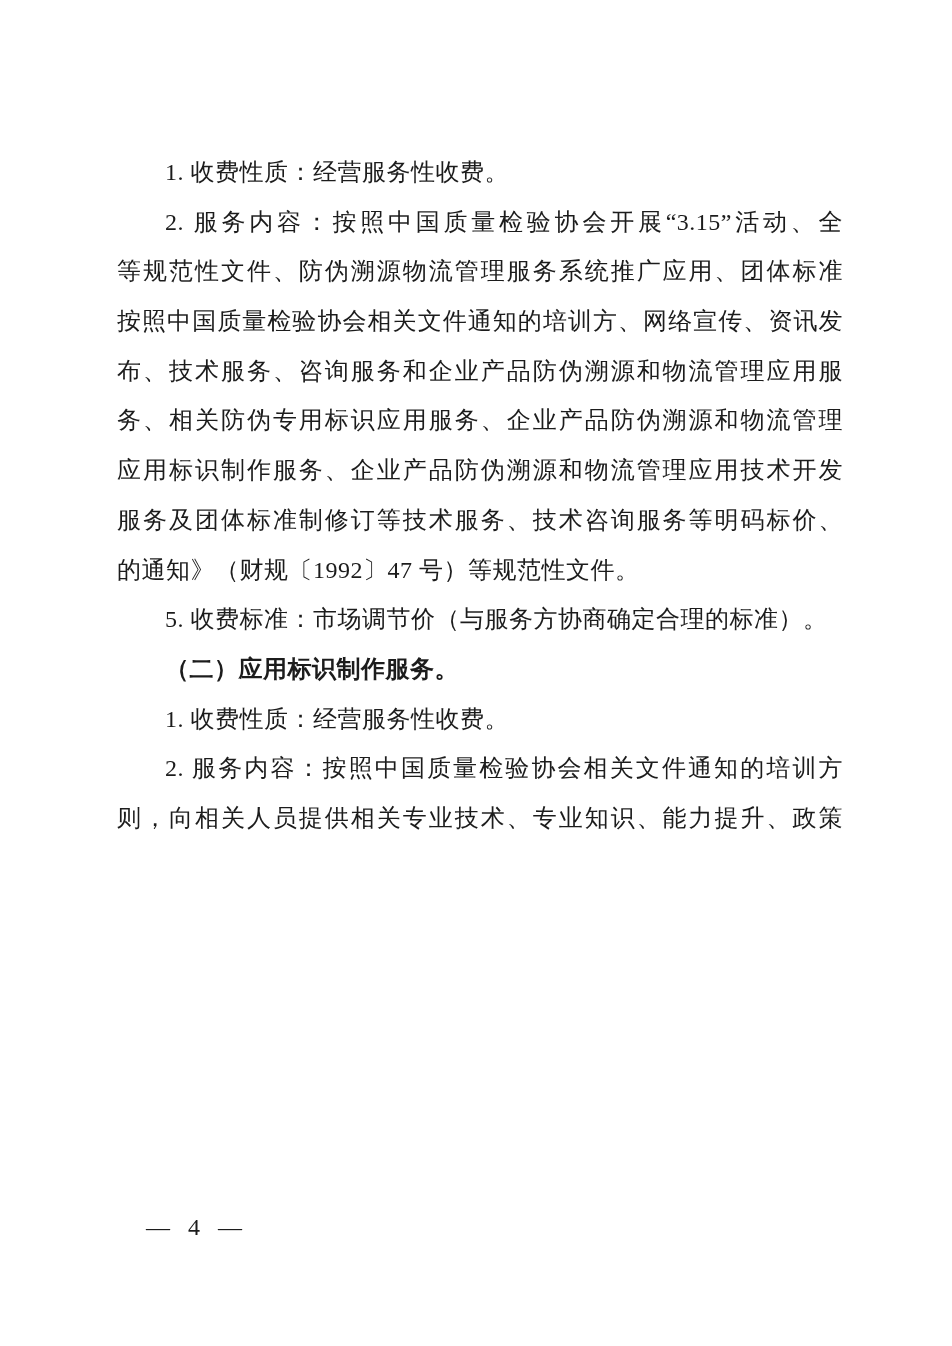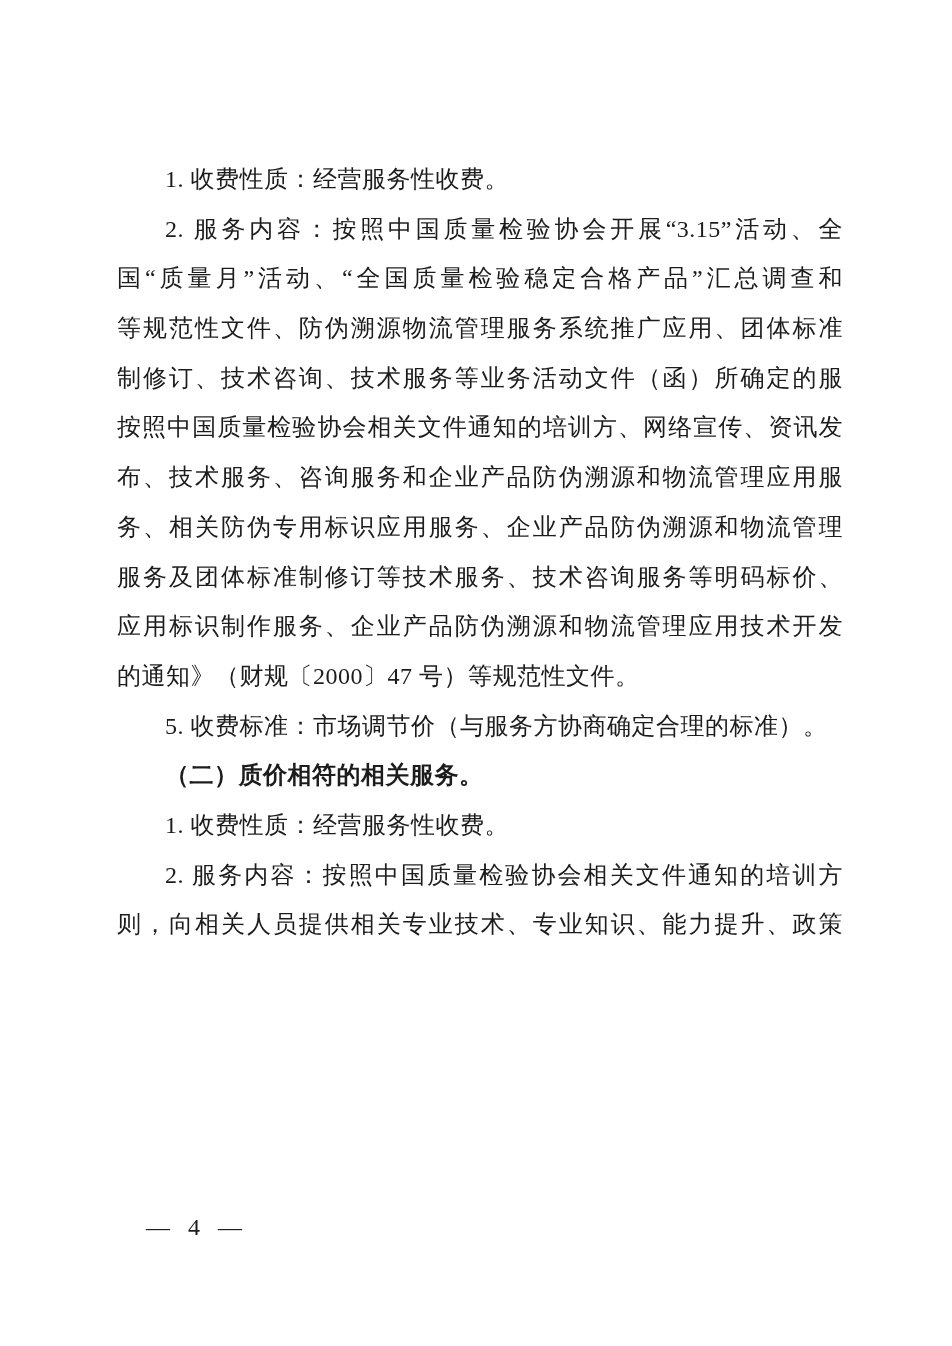--- a/index.html
+++ b/index.html
@@ -12,21 +12,21 @@
     width: 952px;
     height: 1346px;
     background: #ffffff;
     overflow: hidden;
     font-family: "Liberation Serif", "DejaVu Serif", serif;
     color: #1c1c1c;
   }
   .doc-body {
     position: absolute;
     left: 117px;
-    top: 155px;
+    top: 148px;
     width: 726px;
   }
   .text-line {
     font-size: 24px;
     line-height: 49.7px;
     height: 49.7px;
     letter-spacing: 0.5px;
     text-align: justify;
     text-align-last: justify;
     white-space: normal;
@@ -52,31 +52,29 @@
   }
 </style>
 </head>
 <body>
 
 <div class="page">
 
   <div class="doc-body">
       <div class="text-line indent para-end">1. 收费性质：经营服务性收费。</div>
       <div class="text-line indent">2. 服务内容：按照中国质量检验协会开展“3.15”活动、全</div>
-      <div class="text-line">国“质量月”活动、“全国质量检验稳定合格产品”汇总调查和</div>
       <div class="text-line">等规范性文件、防伪溯源物流管理服务系统推广应用、团体标准</div>
-      <div class="text-line">制修订、技术咨询、技术服务等业务活动文件（函）所确定的服</div>
       <div class="text-line">按照中国质量检验协会相关文件通知的培训方、网络宣传、资讯发</div>
       <div class="text-line">布、技术服务、咨询服务和企业产品防伪溯源和物流管理应用服</div>
       <div class="text-line">务、相关防伪专用标识应用服务、企业产品防伪溯源和物流管理</div>
+      <div class="text-line">应用标识制作服务、企业产品防伪溯源和物流管理应用技术开发</div>
       <div class="text-line">服务及团体标准制修订等技术服务、技术咨询服务等明码标价、</div>
-      <div class="text-line">应用标识制作服务、企业产品防伪溯源和物流管理应用技术开发</div>
-      <div class="text-line para-end">的通知》（财规〔2000〕47 号）等规范性文件。</div>
+      <div class="text-line para-end">的通知》（财规〔1992〕47 号）等规范性文件。</div>
       <div class="text-line indent para-end">5. 收费标准：市场调节价（与服务方协商确定合理的标准）。</div>
-      <div class="text-line indent bold para-end">（二）质价相符的相关服务。</div>
+      <div class="text-line indent bold para-end">（二）应用标识制作服务。</div>
       <div class="text-line indent para-end">1. 收费性质：经营服务性收费。</div>
       <div class="text-line indent">2. 服务内容：按照中国质量检验协会相关文件通知的培训方</div>
       <div class="text-line">则，向相关人员提供相关专业技术、专业知识、能力提升、政策</div>
     </div>
 
   <div class="page-footer">— 4 —</div>
 
 </div>
 
 </body></html>

